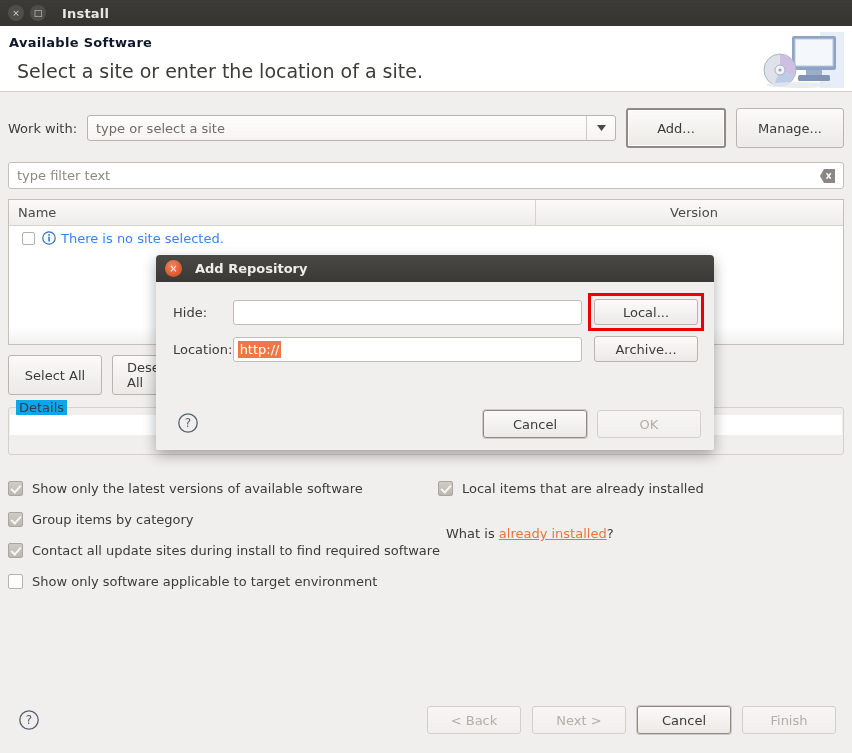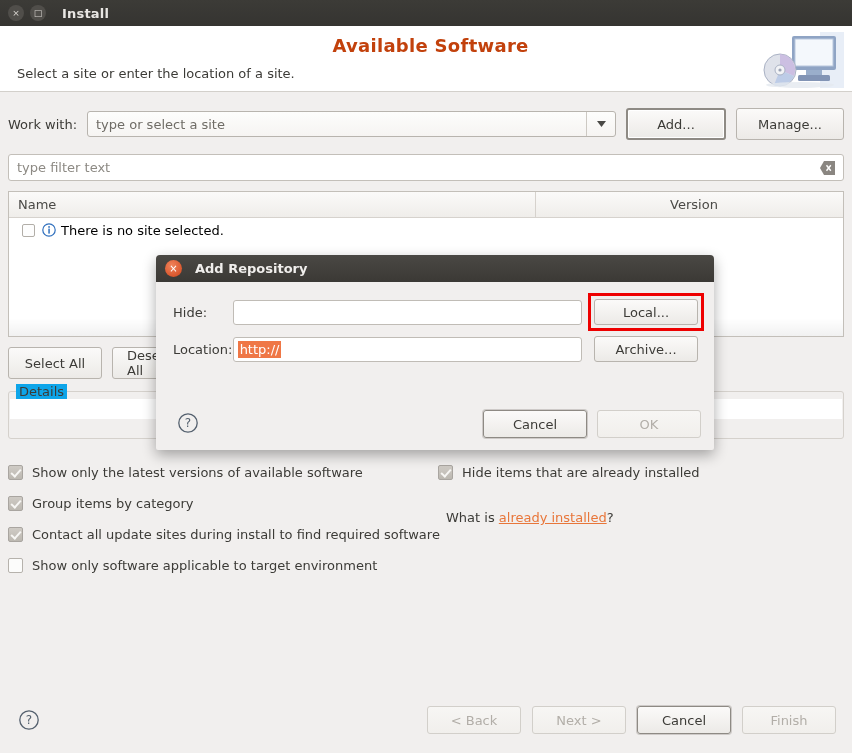--- a/index.html
+++ b/index.html
@@ -51,28 +51,27 @@
   
   .banner {
     height: 66px;
     background: #ffffff;
     border-bottom: 1px solid #d3d0cb;
     position: relative;
     box-sizing: border-box;
     padding: 9px 0 0 9px;
   }
   .banner-title {
-    font-size: 18px;
+    font-size: 13px;
     font-weight: bold;
-    color: #c2410c;
+    color: #0f172a;
     letter-spacing: 0.3px;
-    text-align: center;
   }
   .banner-sub {
-    font-size: 13px;
+    font-size: 19px;
     color: #3c3b37;
     margin-top: 10px;
     padding-left: 8px;
   }
   .banner-icon {
     position: absolute;
     right: 8px;
     top: 4px;
     width: 84px;
     height: 62px;
@@ -115,21 +114,21 @@
     width: 28px;
     height: 24px;
     border-left: 1px solid #cdc9c3;
     display: flex;
     align-items: center;
     justify-content: center;
     color: #4a4946;
     font-size: 9px;
   }
   .btn {
-    height: 32px;
+    height: 40px;
     min-width: 64px;
     padding: 0 14px;
     background: linear-gradient(to bottom, #fbfaf9, #eceae7);
     border: 1px solid #b8b4ae;
     border-radius: 3px;
     font-family: "DejaVu Sans", "Liberation Sans", sans-serif;
     font-size: 13px;
     color: #3c3b37;
     box-sizing: border-box;
     cursor: default;
@@ -203,21 +202,21 @@
   }
   .tree-check {
     width: 13px; height: 13px;
     border: 1px solid #b2aea8;
     border-radius: 2px;
     background: #fdfdfd;
     box-sizing: border-box;
     flex: none;
   }
   .info-icon { margin: 0 5px 0 7px; flex: none; display: flex; }
-  .trow-label { font-size: 13px; color: #000000; }
+  .trow-label { font-size: 13px; color: #3b82f6; }
   .table-shadow {
     position: absolute;
     left: 0; right: 0; bottom: 0;
     height: 18px;
     background: linear-gradient(to bottom, rgba(0,0,0,0), rgba(0,0,0,0.055));
   }
 
   .row-selbtns {
     margin-top: 10px;
     display: flex;
@@ -525,21 +524,21 @@
       <div class="opt-label">Contact all update sites during install to find required software</div>
     </div>
     <div class="opt">
       <div class="cb off"></div>
       <div class="opt-label">Show only software applicable to target environment</div>
     </div>
 
     <div class="col-right">
       <div class="opt">
         <div class="cb on"></div>
-        <div class="opt-label">Hide items that are already installed</div>
+        <div class="opt-label">Local items that are already installed</div>
       </div>
       <div class="whatis">
         <span>What is </span><span class="link">already installed</span><span>?</span>
       </div>
     </div>
   </div>
 
 </div>
 
 <div class="footer">

